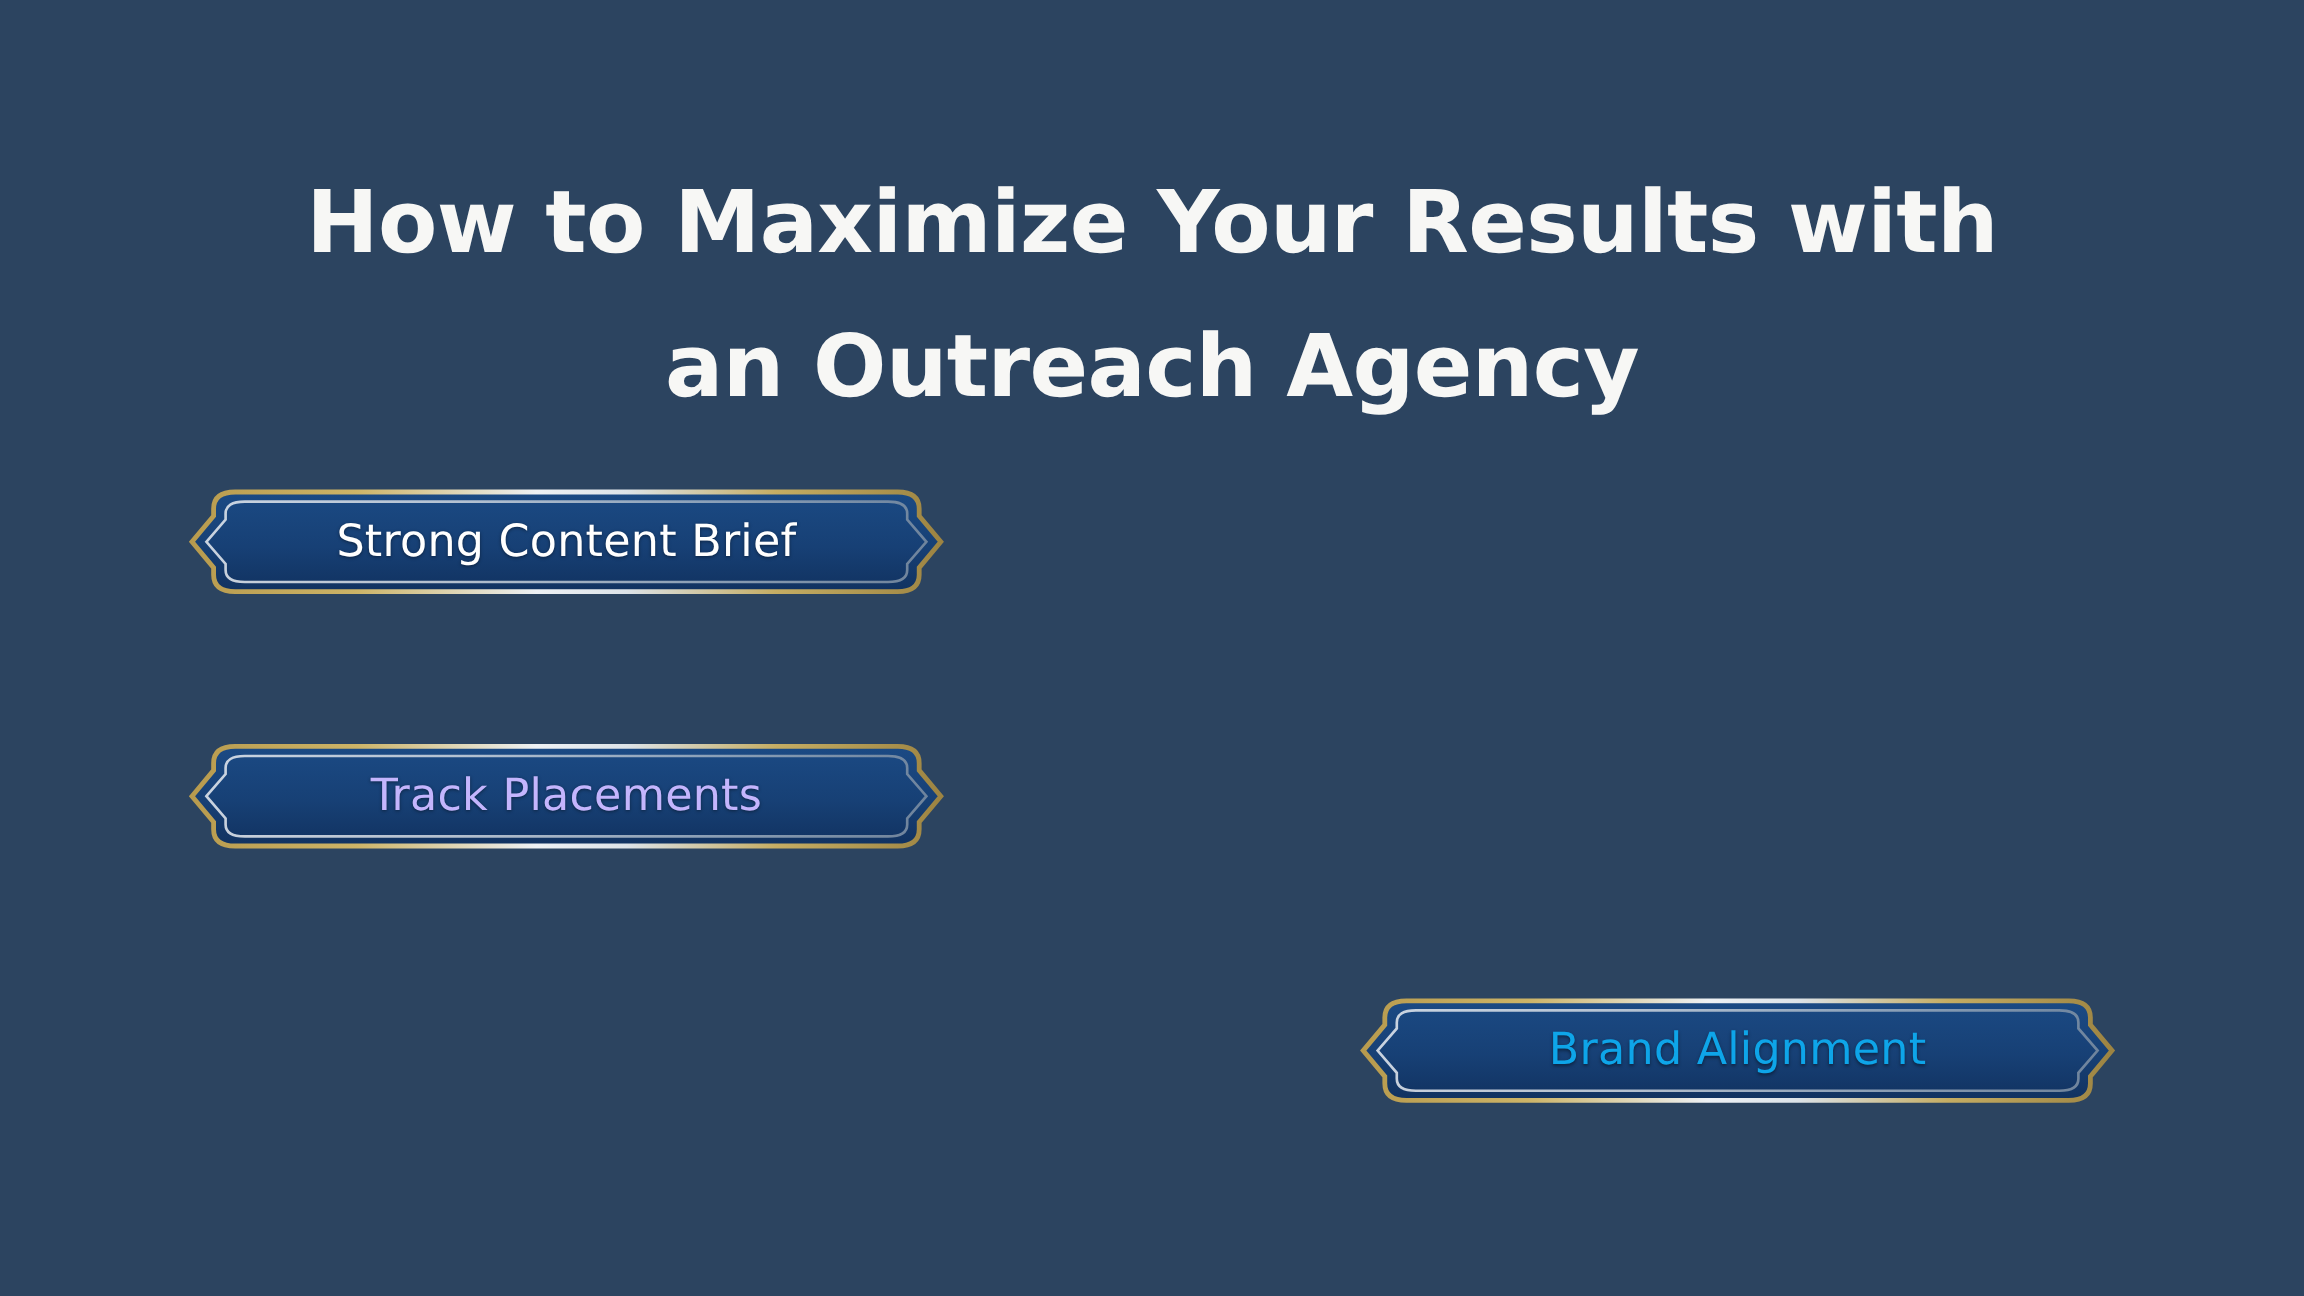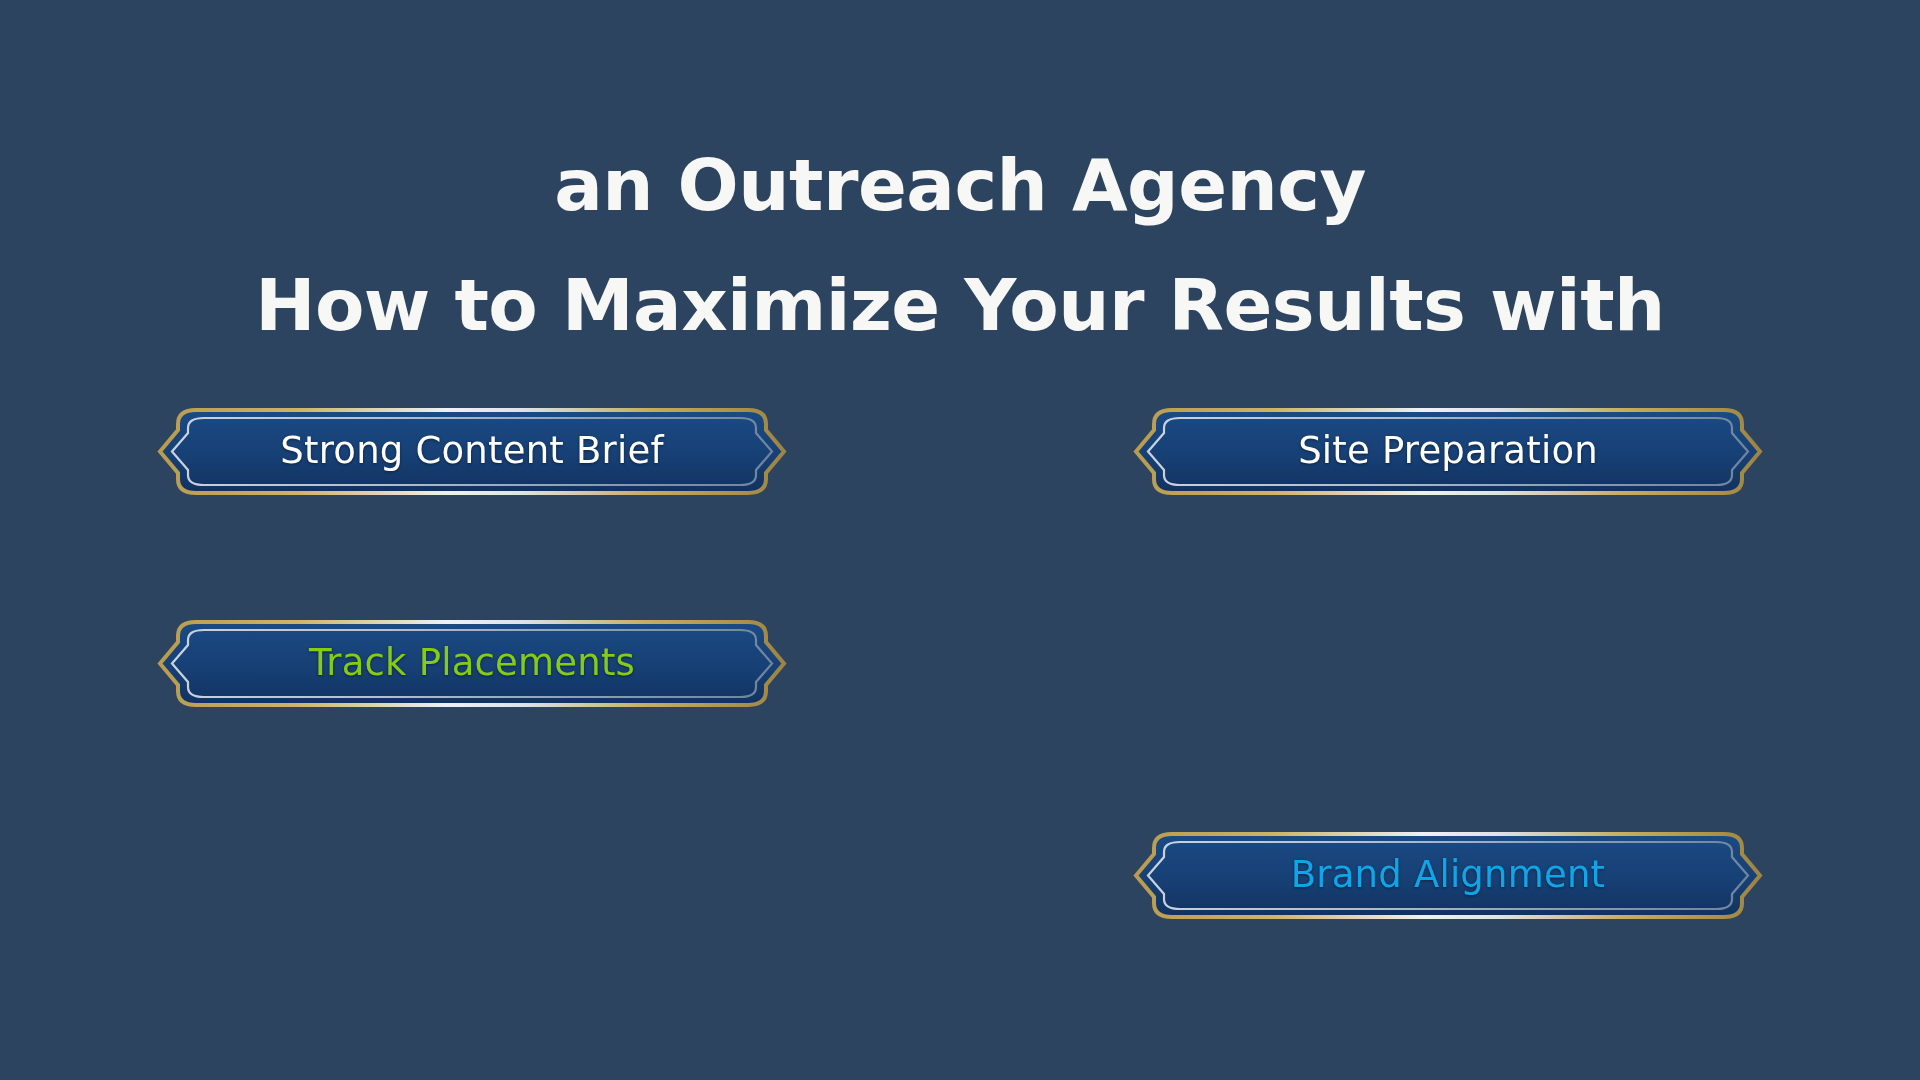--- a/index.html
+++ b/index.html
@@ -83,22 +83,22 @@
     white-space: nowrap;
     text-shadow: 0 1px 3px rgba(0,0,0,0.45);
     padding-bottom: 2px;
     box-sizing: border-box;
   }
 </style>
 </head>
 <body style="background: rgb(44, 68, 96);">
 
 <div class="title-wrap">
+  <span class="title-line" style="color: rgb(247, 247, 245);">How to Maximize Your Results with</span>
   <span class="title-line" style="color: rgb(247, 247, 245);">an Outreach Agency</span>
-  <span class="title-line" style="color: rgb(247, 247, 245);">How to Maximize Your Results with</span>
 </div>
 
 <div class="grid">
 
   <div class="row">
     <div class="cell left">
       <div class="ribbon">
         <svg viewBox="0 0 640 95" preserveAspectRatio="none">
           <defs>
             <linearGradient id="goldGrad1" x1="0" y1="0" x2="1" y2="0">
@@ -120,39 +120,30 @@
               <stop offset="70%" stop-color="#9fb0c2"></stop>
               <stop offset="100%" stop-color="#7e90a4"></stop>
             </linearGradient>
           </defs>
           <path d="M 8,47.5 L 26,26 L 26,20 Q 26,6 44,6 L 596,6 Q 614,6 614,20 L 614,26 L 632,47.5 L 614,69 L 614,75 Q 614,89 596,89 L 44,89 Q 26,89 26,75 L 26,69 Z" fill="url(#fillGrad1)" stroke="url(#goldGrad1)" stroke-width="4"></path>
           <path d="M 20,47.5 L 36,29 L 36,24 Q 36,14 52,14 L 588,14 Q 604,14 604,24 L 604,29 L 620,47.5 L 604,66 L 604,71 Q 604,81 588,81 L 52,81 Q 36,81 36,71 L 36,66 Z" fill="none" stroke="url(#silverGrad1)" stroke-width="2.2" opacity="0.85"></path>
         </svg>
         <div class="label" style="color: rgb(255, 255, 255);">Strong Content Brief</div>
       </div>
     </div>
-    <div class="cell right">
-      <div class="ribbon">
-        <svg viewBox="0 0 640 95" preserveAspectRatio="none">
-          <path d="M 8,47.5 L 26,26 L 26,20 Q 26,6 44,6 L 596,6 Q 614,6 614,20 L 614,26 L 632,47.5 L 614,69 L 614,75 Q 614,89 596,89 L 44,89 Q 26,89 26,75 L 26,69 Z" fill="url(#fillGrad1)" stroke="url(#goldGrad1)" stroke-width="4"></path>
-          <path d="M 20,47.5 L 36,29 L 36,24 Q 36,14 52,14 L 588,14 Q 604,14 604,24 L 604,29 L 620,47.5 L 604,66 L 604,71 Q 604,81 588,81 L 52,81 Q 36,81 36,71 L 36,66 Z" fill="none" stroke="url(#silverGrad1)" stroke-width="2.2" opacity="0.85"></path>
-        </svg>
-        <div class="label" style="color: rgb(255, 255, 255);">Site Preparation</div>
-      </div>
-    </div>
   </div>
 
   <div class="row">
     <div class="cell left">
       <div class="ribbon">
         <svg viewBox="0 0 640 95" preserveAspectRatio="none">
           <path d="M 8,47.5 L 26,26 L 26,20 Q 26,6 44,6 L 596,6 Q 614,6 614,20 L 614,26 L 632,47.5 L 614,69 L 614,75 Q 614,89 596,89 L 44,89 Q 26,89 26,75 L 26,69 Z" fill="url(#fillGrad1)" stroke="url(#goldGrad1)" stroke-width="4"></path>
           <path d="M 20,47.5 L 36,29 L 36,24 Q 36,14 52,14 L 588,14 Q 604,14 604,24 L 604,29 L 620,47.5 L 604,66 L 604,71 Q 604,81 588,81 L 52,81 Q 36,81 36,71 L 36,66 Z" fill="none" stroke="url(#silverGrad1)" stroke-width="2.2" opacity="0.85"></path>
         </svg>
-        <div class="label" style="color: #84cc16;">Track Placements</div>
+        <div class="label" style="color: #c4b5fd;">Track Placements</div>
       </div>
     </div>
   </div>
 
   <div class="row">
     <div class="cell right">
       <div class="ribbon">
         <svg viewBox="0 0 640 95" preserveAspectRatio="none">
           <path d="M 8,47.5 L 26,26 L 26,20 Q 26,6 44,6 L 596,6 Q 614,6 614,20 L 614,26 L 632,47.5 L 614,69 L 614,75 Q 614,89 596,89 L 44,89 Q 26,89 26,75 L 26,69 Z" fill="url(#fillGrad1)" stroke="url(#goldGrad1)" stroke-width="4"></path>
           <path d="M 20,47.5 L 36,29 L 36,24 Q 36,14 52,14 L 588,14 Q 604,14 604,24 L 604,29 L 620,47.5 L 604,66 L 604,71 Q 604,81 588,81 L 52,81 Q 36,81 36,71 L 36,66 Z" fill="none" stroke="url(#silverGrad1)" stroke-width="2.2" opacity="0.85"></path>

